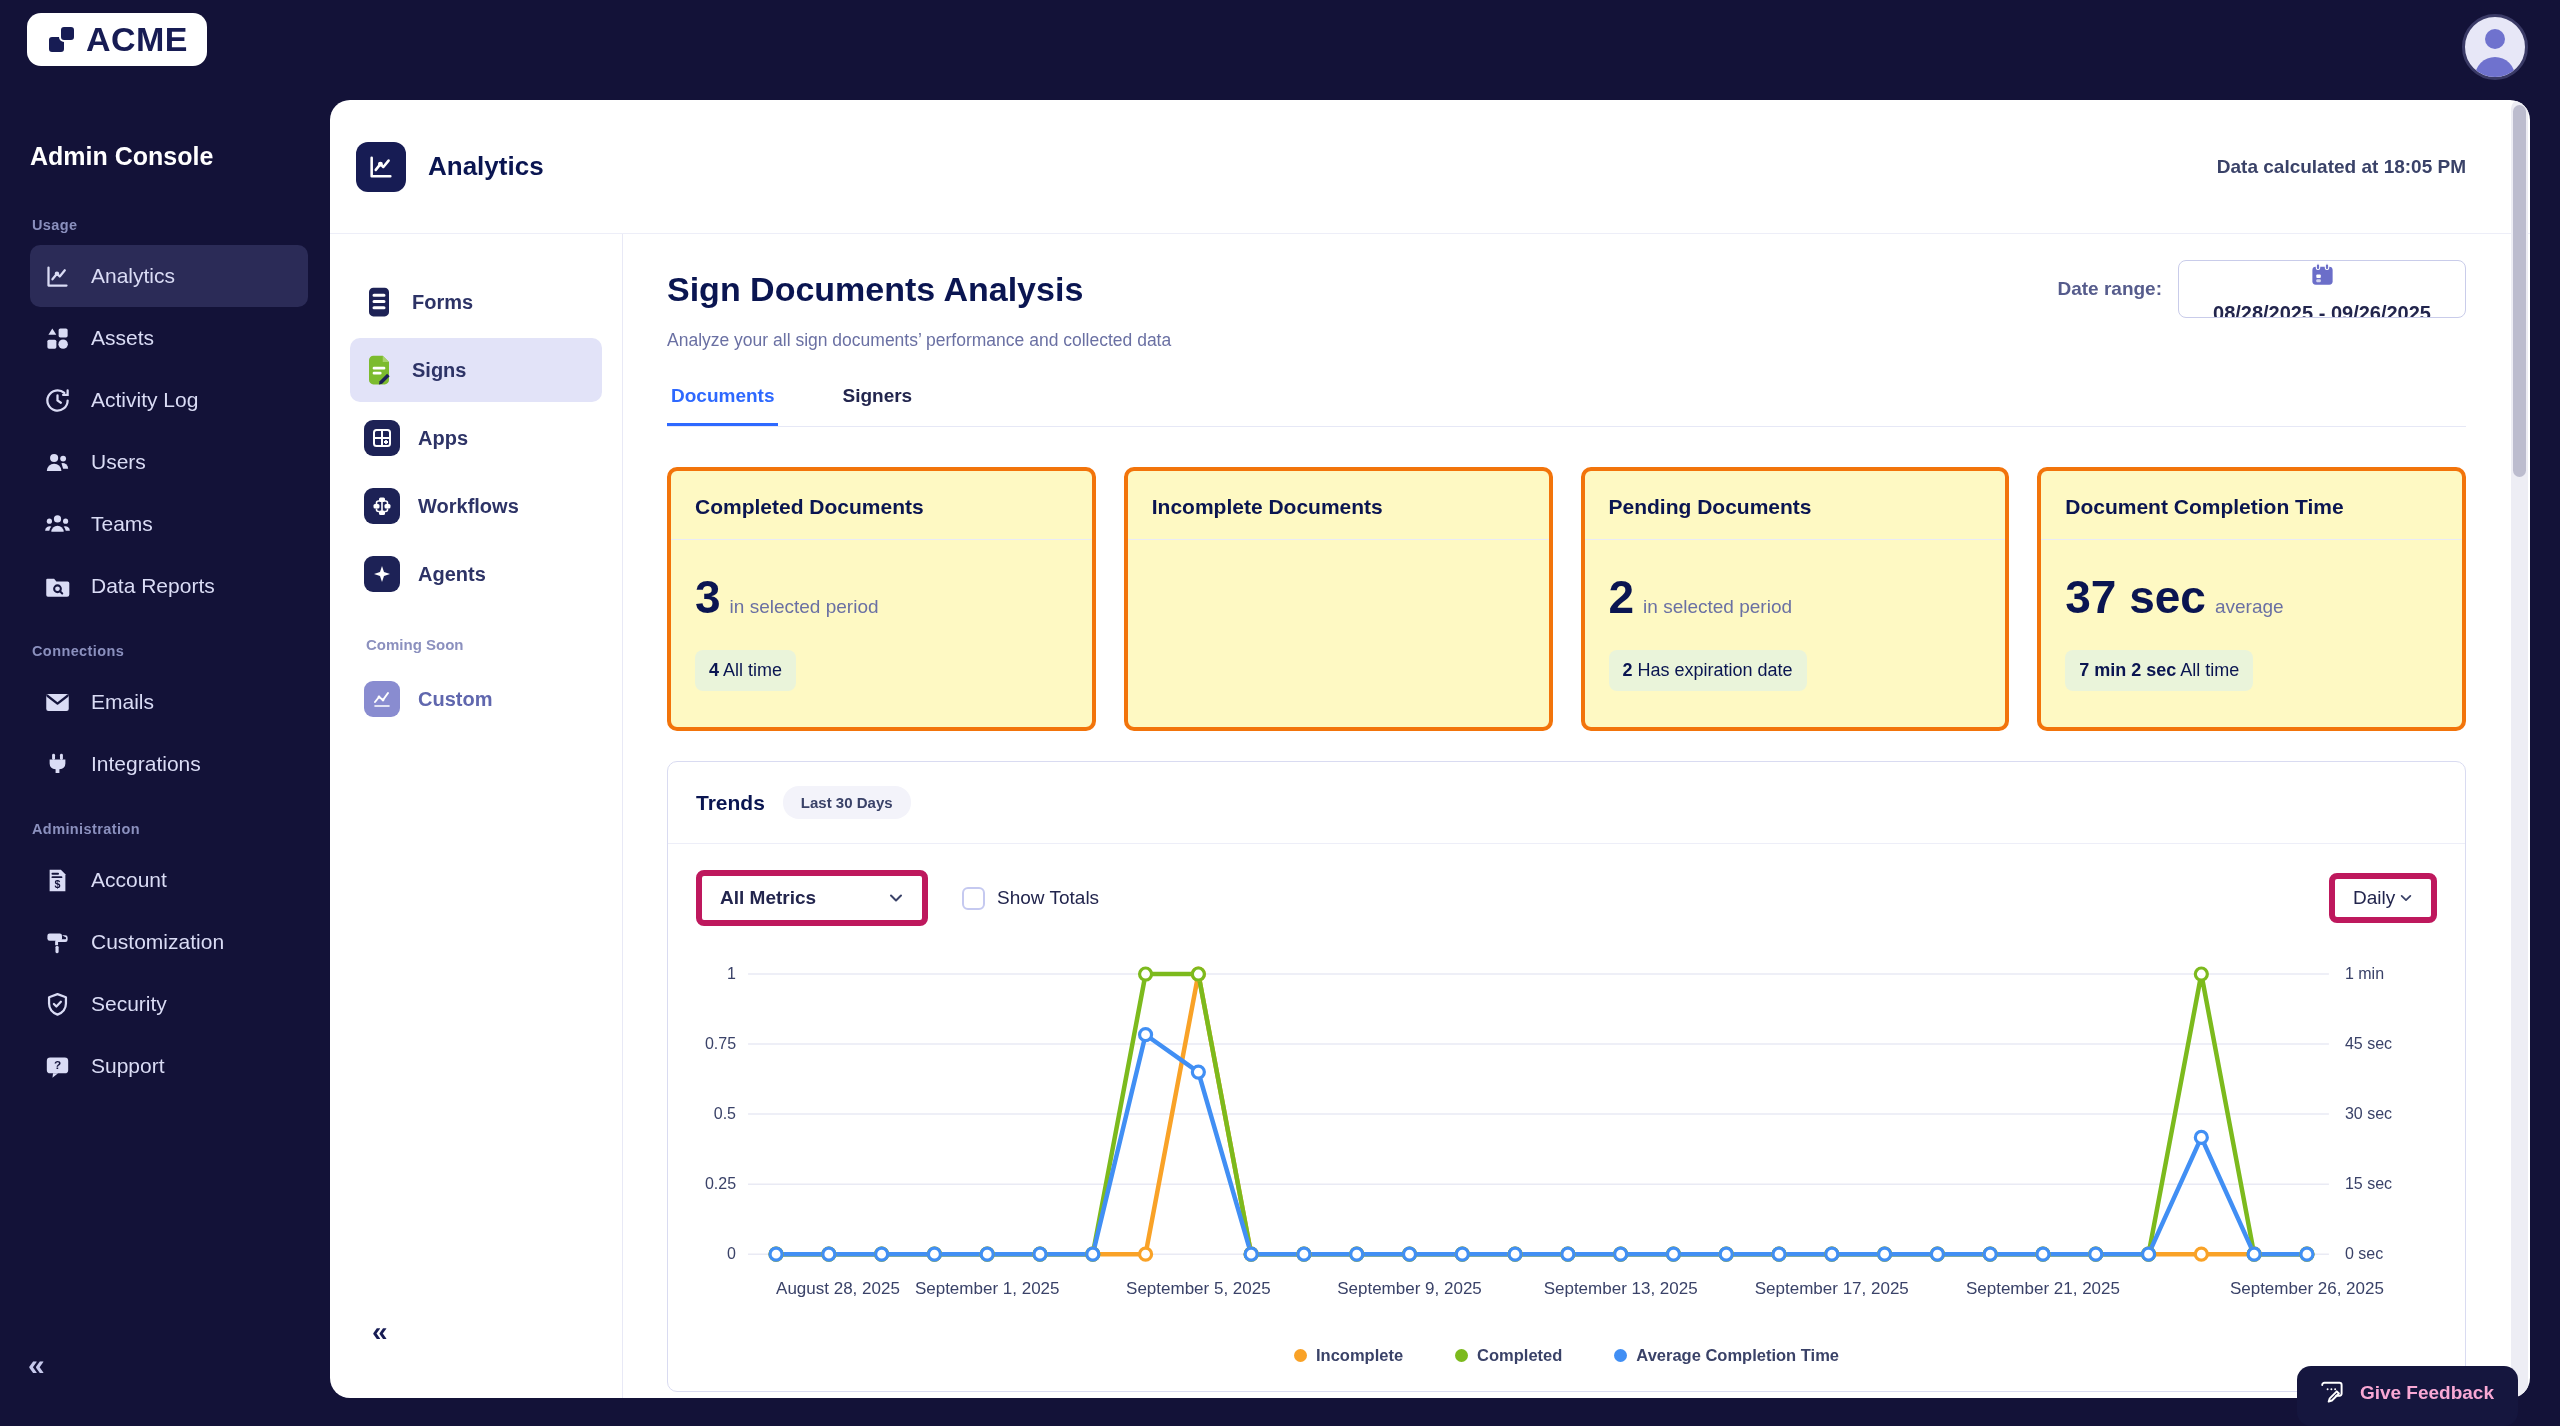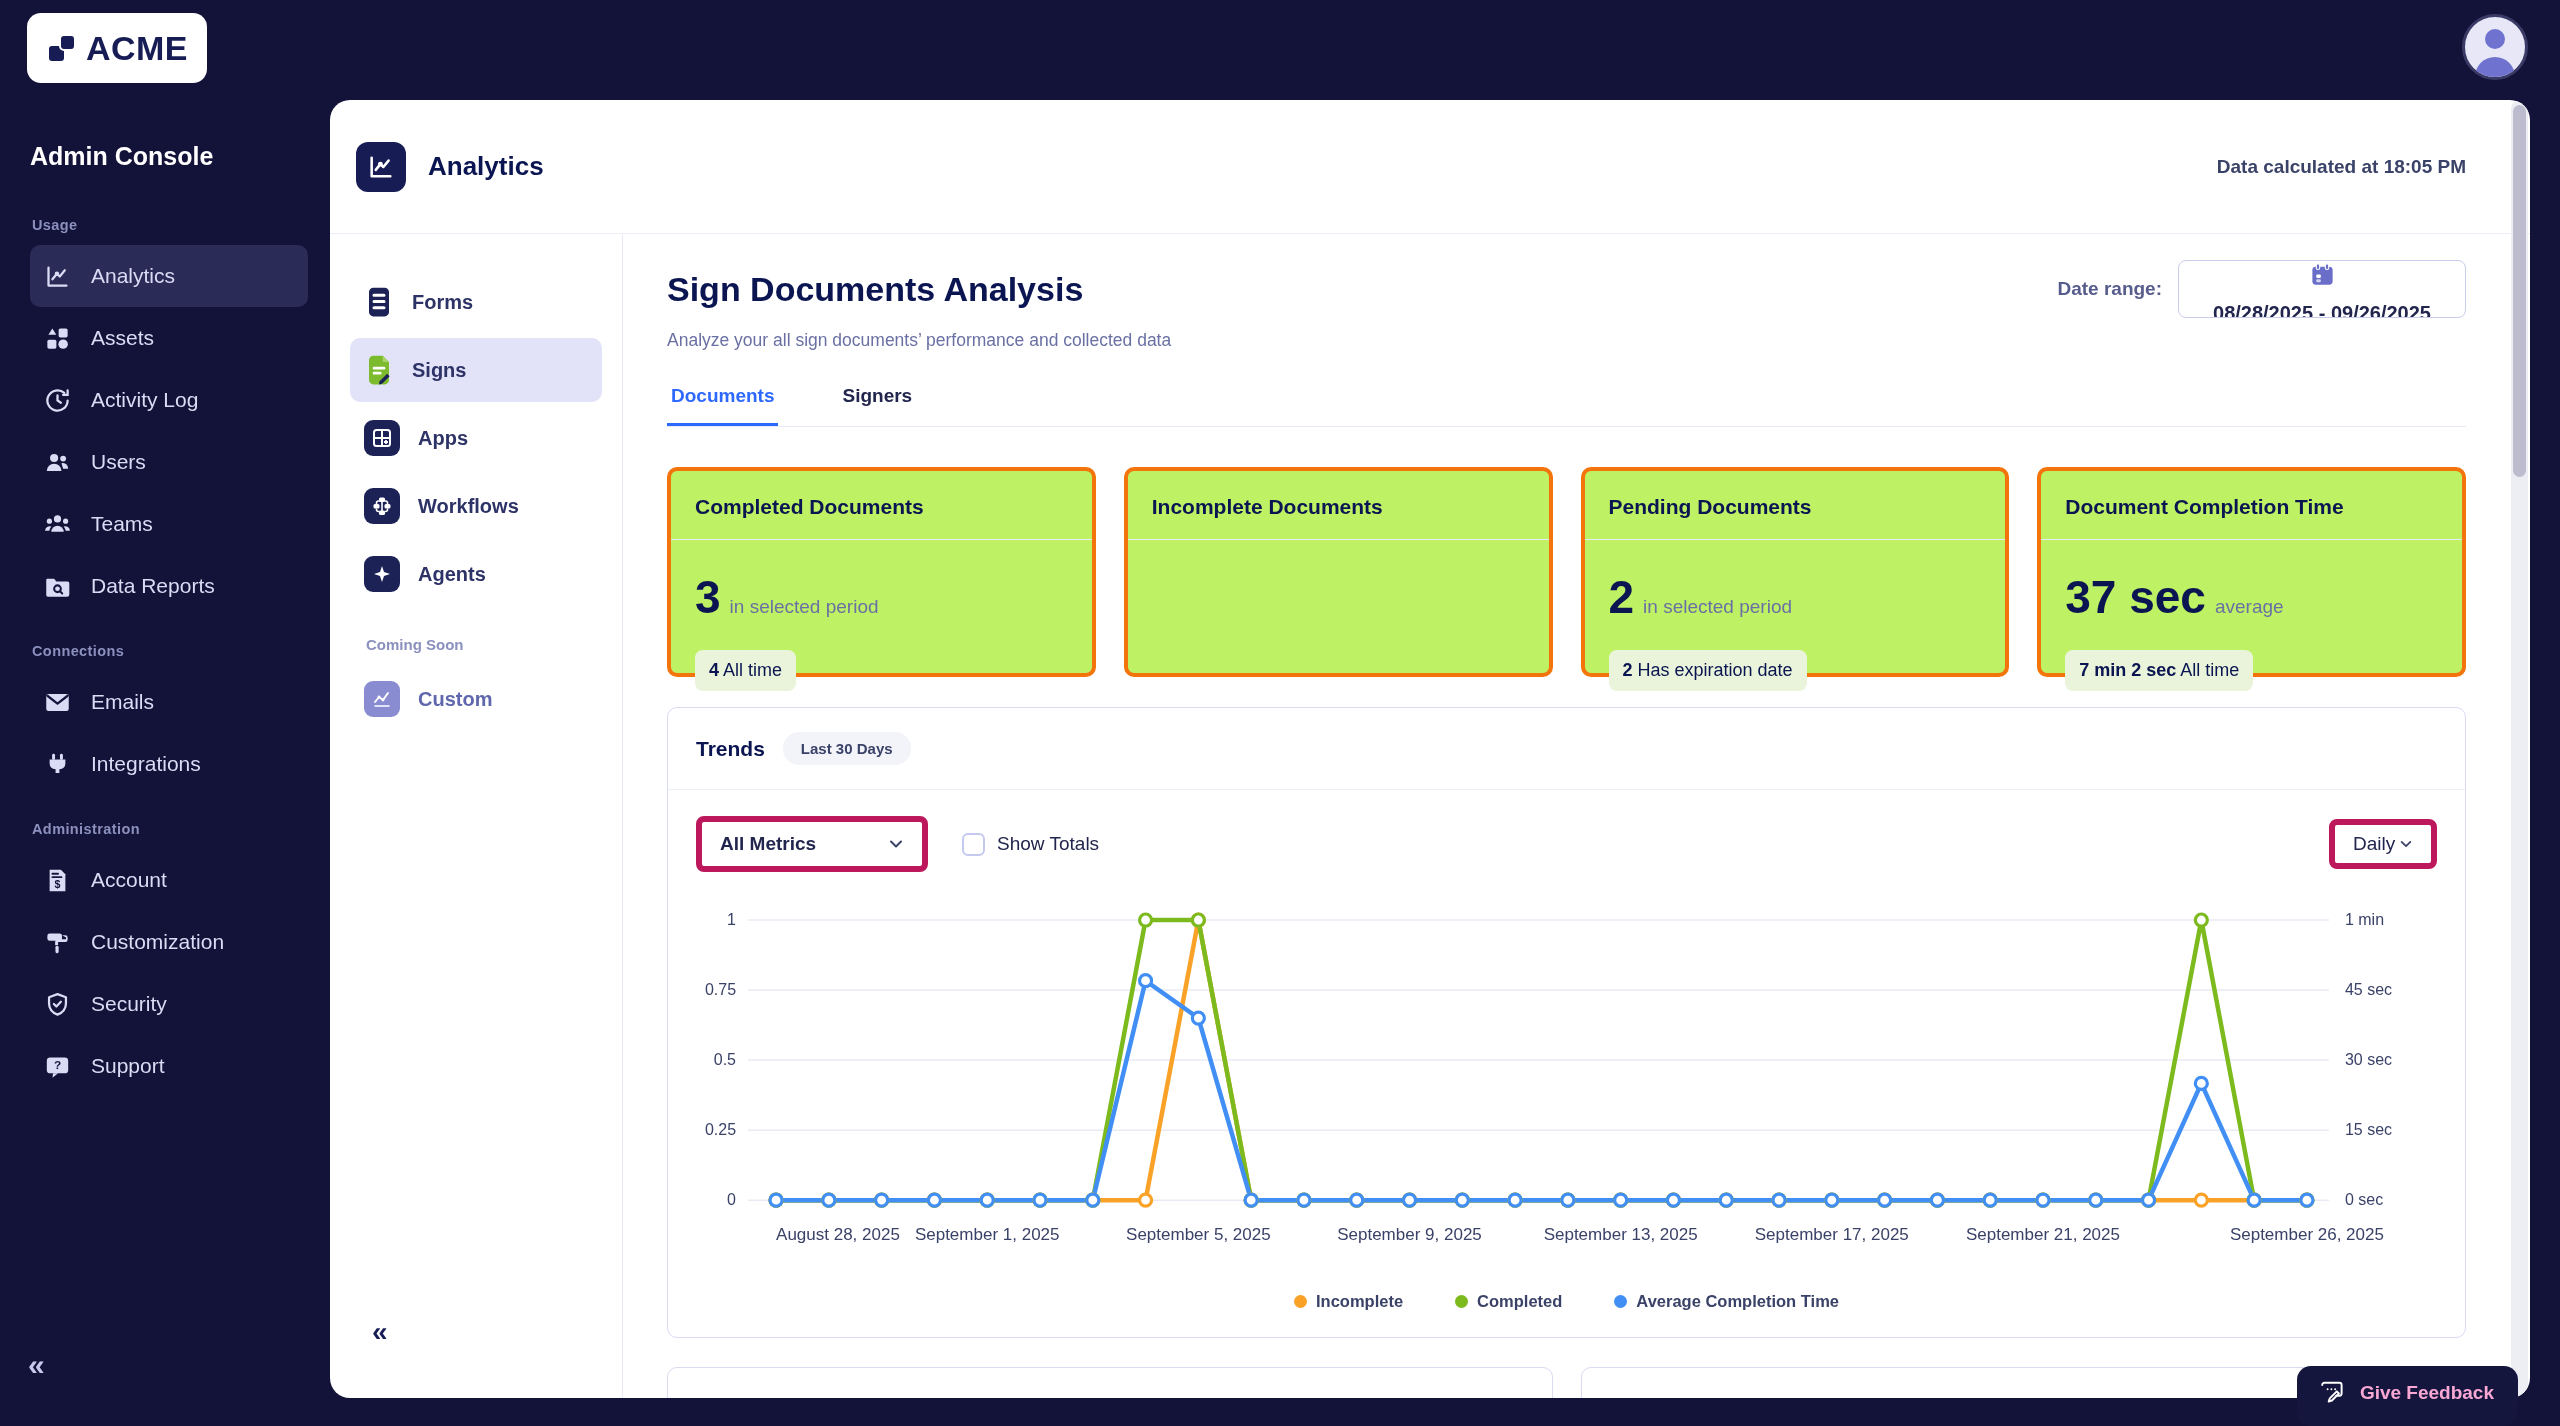--- a/index.html
+++ b/index.html
@@ -4,21 +4,21 @@
 <style>
   * { margin:0; padding:0; box-sizing:border-box; }
   html,body { width:2560px; height:1426px; overflow:hidden; }
   body {
     font-family:"Liberation Sans", sans-serif;
     background:#131238;
     position:relative;
     color:#0A1551;
   }
   
-  .logo-box{ position:absolute; left:27px; top:13px; width:180px; height:70px;
+  .logo-box{ position:absolute; left:27px; top:13px; width:180px; height:53px;
     background:#fff; border-radius:14px; display:flex; align-items:center; justify-content:center; gap:9px; }
   .logo-text{ font-size:34px; font-weight:800; color:#171C54; letter-spacing:.5px; }
   .avatar{ position:absolute; right:32px; top:14px; width:66px; height:66px; border-radius:50%;
     background:#E7E7F7; border:3px solid #3A3A66; display:flex; align-items:center; justify-content:center; overflow:hidden; }
   
   .sidebar{ position:absolute; left:0; top:100px; width:330px; bottom:0; padding:28px 22px 0 30px; }
   .sidebar-title{ font-size:25px; font-weight:700; color:#FFFFFF; margin:14px 0 46px 0; }
   .side-section{ font-size:14.5px; font-weight:700; color:#8B90BE; letter-spacing:.4px; margin:26px 0 12px 2px; }
   .side-item{ display:flex; align-items:center; gap:20px; height:62px; padding:0 14px; border-radius:10px;
     color:#DADCF5; font-size:21px; font-weight:500; cursor:pointer; }
@@ -51,21 +51,21 @@
   .date-label{ font-size:19px; font-weight:600; color:#565C8C; }
   .date-input{ width:288px; height:58px; border:1px solid #C9CCEA; border-radius:8px; display:flex; align-items:center;
     gap:14px; padding:0 14px; overflow:hidden; cursor:pointer; background:#fff;flex-direction:column; }
   .date-value{ font-size:20px; font-weight:600; color:#22254D; white-space:nowrap; }
   .subtitle{ font-size:17.5px; color:#6A70A3; margin-top:12px; }
   .tabs{ display:flex; gap:60px; margin-top:34px; border-bottom:1px solid #E6E8F6; }
   .tab{ font-size:19px; font-weight:600; padding:0 4px 16px 4px; cursor:pointer; color:#22254D; border-bottom:3px solid transparent; }
   .tab.active{ color:#2E69FF; border-bottom-color:#2E69FF; }
   
   .cards{ display:grid; grid-template-columns:repeat(4,1fr); gap:28px; margin-top:40px; }
-  .stat-card{ border:4px solid #F2740B; border-radius:10px; background:#bef264; height:210px; display:flex; flex-direction:column; }
+  .stat-card{ border:4px solid #F2740B; border-radius:10px; background:#fef9c3; height:264px; display:flex; flex-direction:column; }
   .stat-card .card-title{ font-size:21px; font-weight:700; color:#0A1551; padding:24px 24px 20px 24px; border-bottom:1px solid #E9EBF7; }
   .stat-card .card-body{ padding:30px 24px 0 24px; }
   .big-number{ font-size:46px; font-weight:800; color:#0A1551; }
   .big-suffix{ font-size:19px; font-weight:500; color:#6A70A3; margin-left:9px; }
   .badge{ display:inline-block; background:#EAF4DA; border-radius:8px; padding:10px 14px; margin-top:26px; font-size:18px; color:#0A1551; }
   .badge b{ font-weight:700; }
   
   .trends-card{ margin-top:30px; border:1px solid #D9DBF1; border-radius:10px; background:#fff; }
   .trends-header{ display:flex; align-items:center; gap:18px; padding:24px 28px; border-bottom:1px solid #EDEEF8; }
   .trends-title{ font-size:21px; font-weight:700; color:#0A1551; }

